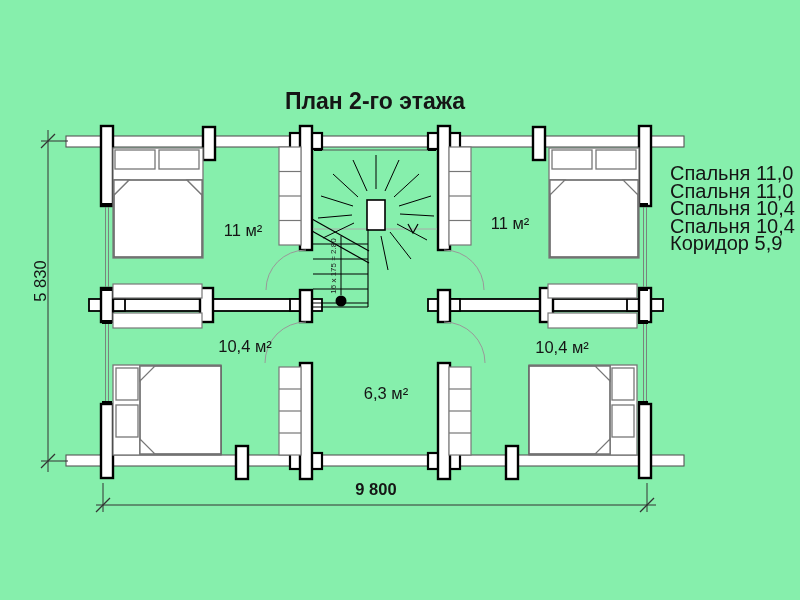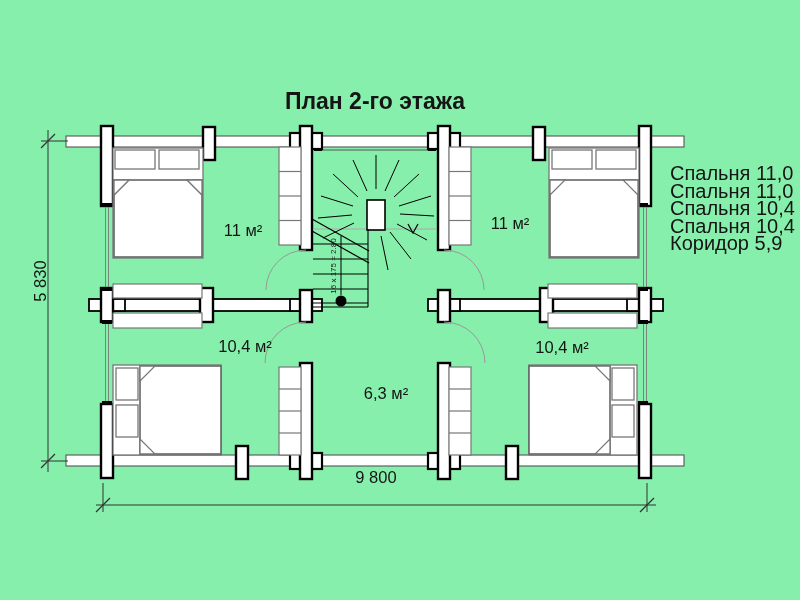--- a/index.html
+++ b/index.html
@@ -250,16 +250,16 @@
     <div>Коридор 5,9</div>
   </div>
 
   <div class="txt area-label" style="left:243px;top:230px;">11 м²</div>
   <div class="txt area-label" style="left:510px;top:223px;">11 м²</div>
   <div class="txt area-label" style="left:245px;top:346px;">10,4 м²</div>
   <div class="txt area-label" style="left:562px;top:347px;">10,4 м²</div>
   <div class="txt area-label" style="left:386px;top:393px;">6,3 м²</div>
 
   <div class="txt dim-label vert" style="left:40px;top:281px;">5 830</div>
-  <div class="txt dim-label" style="left:376px;top:477px;">9 800</div>
+  <div class="txt dim-label" style="left:376px;top:489px;font-weight:bold;">9 800</div>
 
   <div class="txt stair-note" style="left:333px;top:266px;">16 х 175 = 2.80</div>
 </div>
 
 </body></html>

